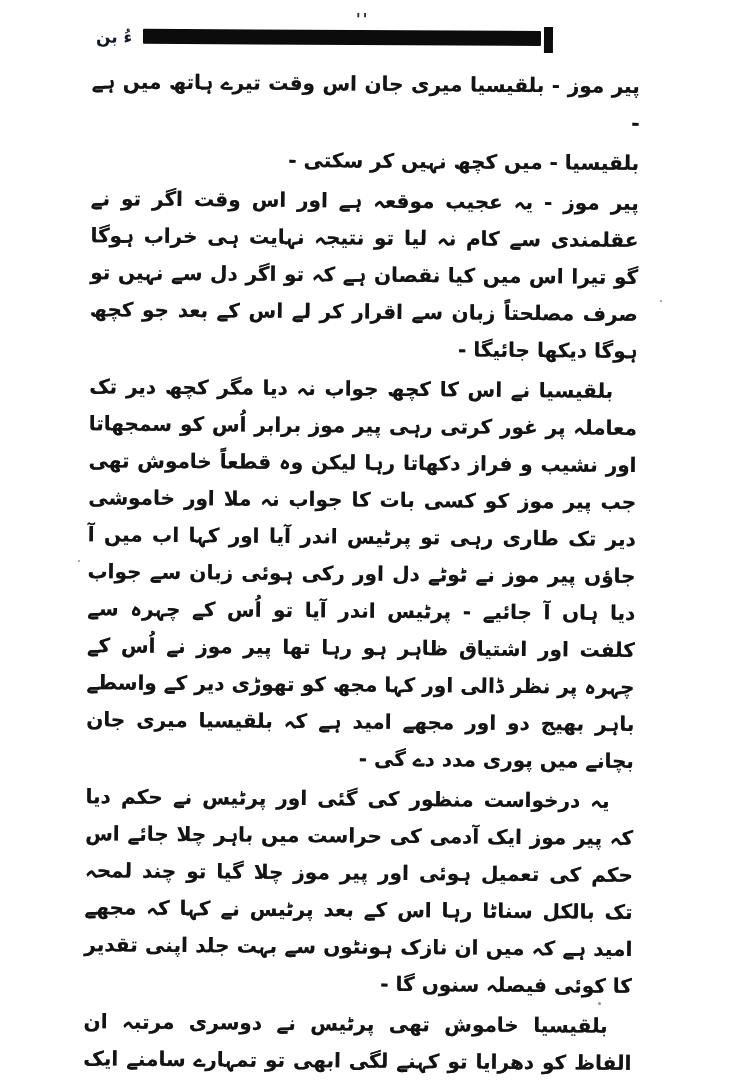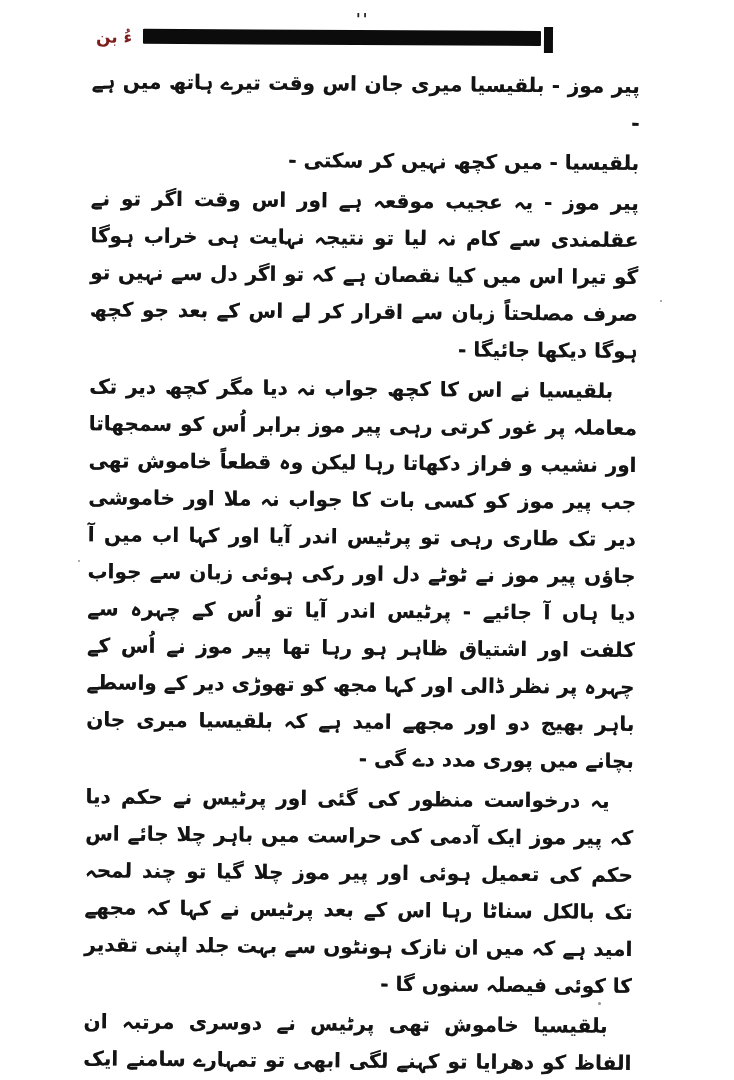--- a/index.html
+++ b/index.html
@@ -26,21 +26,21 @@
       height: 50px;
       transform: rotate(0.3deg);
     }
     .side-mark {
       position: absolute;
       top: 18px;
       left: 96px;
       font-size: 17px;
       font-weight: bold;
       direction: rtl;
-      color: #7f1d1d;
+      color: #0f172a;
     }
     .ink-bar {
       position: absolute;
       top: 20px;
       left: 143px;
       width: 398px;
       height: 15px;
       background: #0c0c0c;
       border-radius: 1px;
     }

